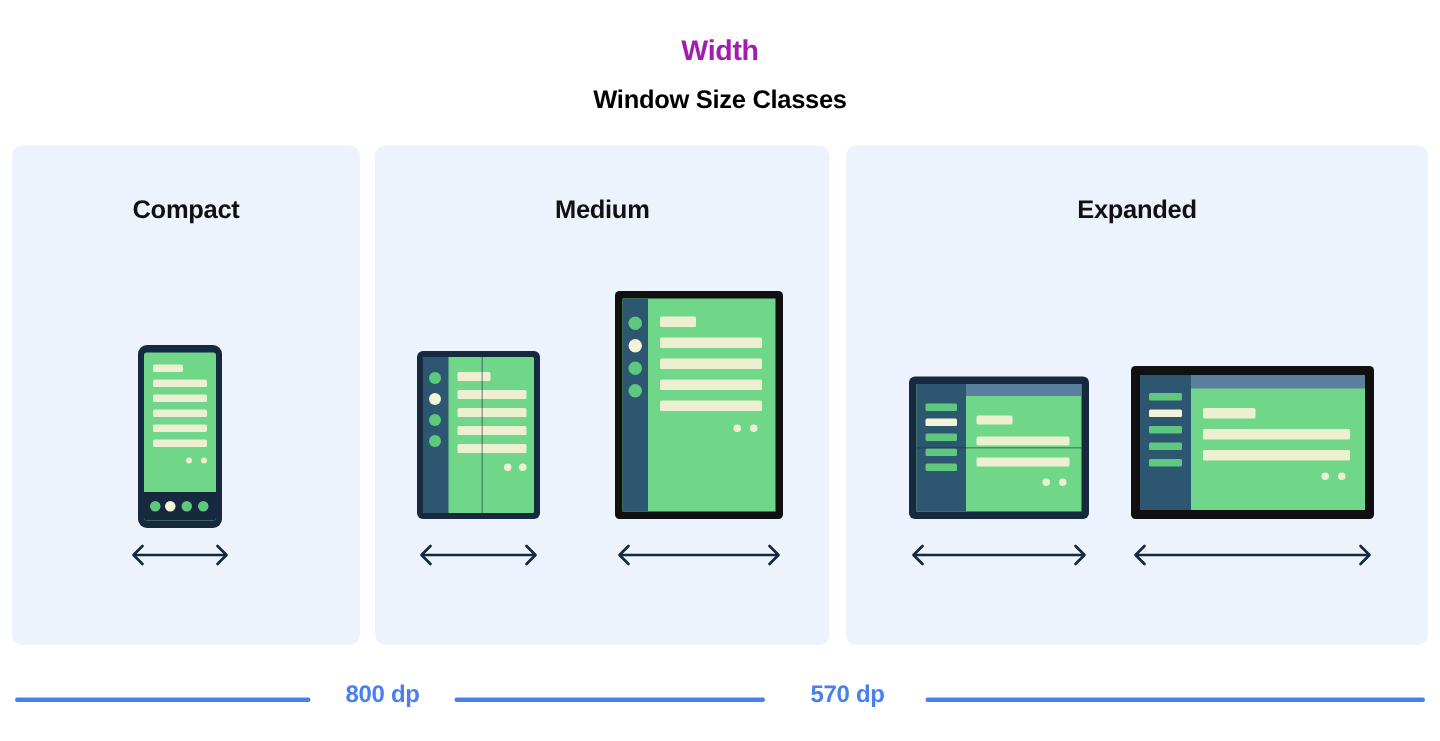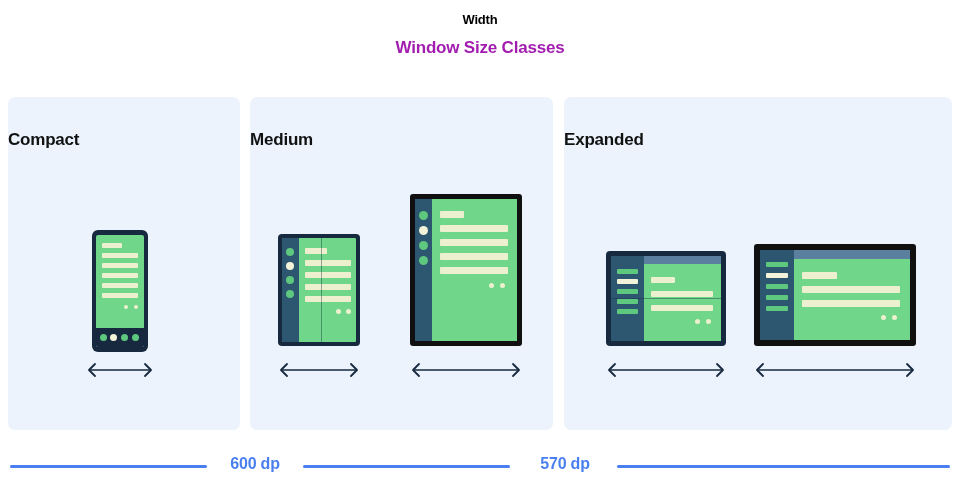--- a/index.html
+++ b/index.html
@@ -18,32 +18,32 @@
   
   #header {
     position: absolute;
     left: 0;
     top: 0;
     width: 960px;
     text-align: center;
   }
   #page-title {
     margin: 0;
-    padding-top: 12px;
-    font-size: 13px;
+    padding-top: 24px;
+    font-size: 19px;
     font-weight: bold;
-    color: #000000;
+    color: #a21caf;
     letter-spacing: -0.2px;
   }
   #page-subtitle {
     margin: 0;
     padding-top: 11px;
     font-size: 17px;
     font-weight: bold;
-    color: #a21caf;
+    color: #000000;
     letter-spacing: -0.2px;
   }
 
   
   #panels {
     position: absolute;
     left: 0;
     top: 97px;
     width: 960px;
     height: 333px;
@@ -57,21 +57,21 @@
   }
   .panel-compact  { left: 8px;   width: 232px; }
   .panel-medium   { left: 250px; width: 303px; }
   .panel-expanded { left: 564px; width: 388px; }
 
   .panel-label {
     position: absolute;
     top: 33px;
     left: 0;
     width: 100%;
-    text-align: left;
+    text-align: center;
     font-size: 17px;
     font-weight: bold;
     color: #111111;
     letter-spacing: -0.2px;
   }
 
   
   .device {
     position: absolute;
     box-sizing: border-box;
@@ -321,17 +321,17 @@
         <line x1="5" y1="11" x2="111" y2="11" stroke="#16293f" stroke-width="1.6"></line>
         <polyline points="11,5 5,11 11,17" fill="none" stroke="#16293f" stroke-width="1.8" stroke-linecap="round" stroke-linejoin="round"></polyline>
         <polyline points="105,5 111,11 105,17" fill="none" stroke="#16293f" stroke-width="1.8" stroke-linecap="round" stroke-linejoin="round"></polyline>
       </svg>
     </div>
   </div>
 </div>
 
 <div id="footer">
   <div class="measure-line" style="left:10px; width:197px;"></div>
-  <div class="measure-label" style="left:212px; width:86px;">600 dp</div>
+  <div class="measure-label" style="left:212px; width:86px;">800 dp</div>
   <div class="measure-line" style="left:303px; width:207px;"></div>
   <div class="measure-label" style="left:518px; width:94px;">570 dp</div>
   <div class="measure-line" style="left:617px; width:333px;"></div>
 </div>
 
 </body></html>

